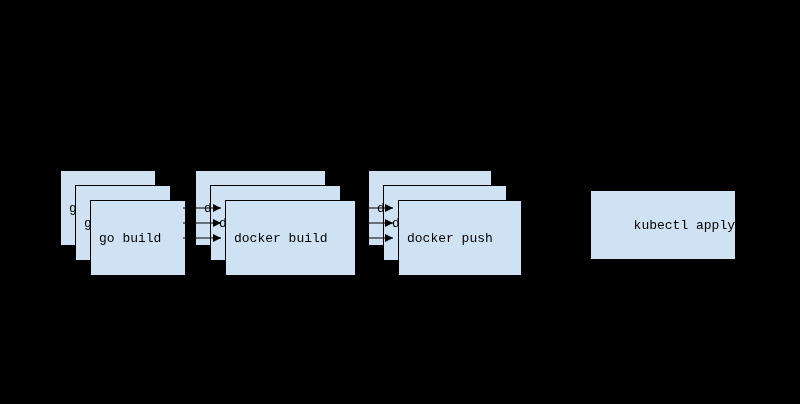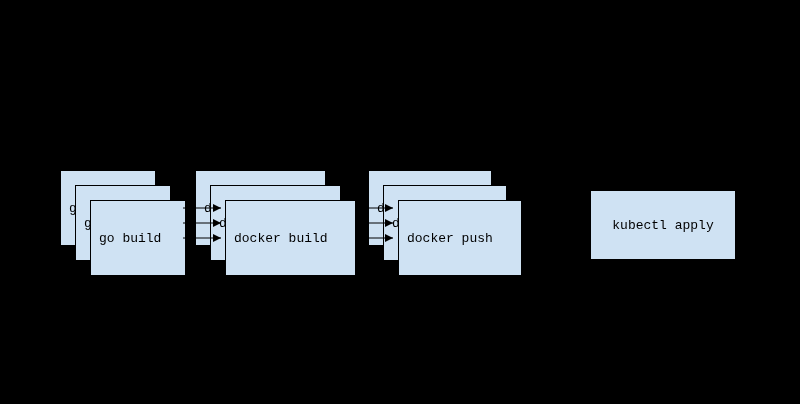--- a/index.html
+++ b/index.html
@@ -30,21 +30,21 @@
   .card.stacked {
     width: 96px;
     height: 76px;
     padding-left: 8px;
   }
   .card.w-docker-build { width: 131px; }
   .card.w-docker-push  { width: 124px; }
   .card.single {
     width: 146px;
     height: 70px;
-    justify-content: center;
+    justify-content: flex-end;
     padding-left: 0;
   }
   #arrow-layer {
     position: absolute;
     left: 0;
     top: 0;
     z-index: 5;
     pointer-events: none;
   }
   #arrow-layer line {

